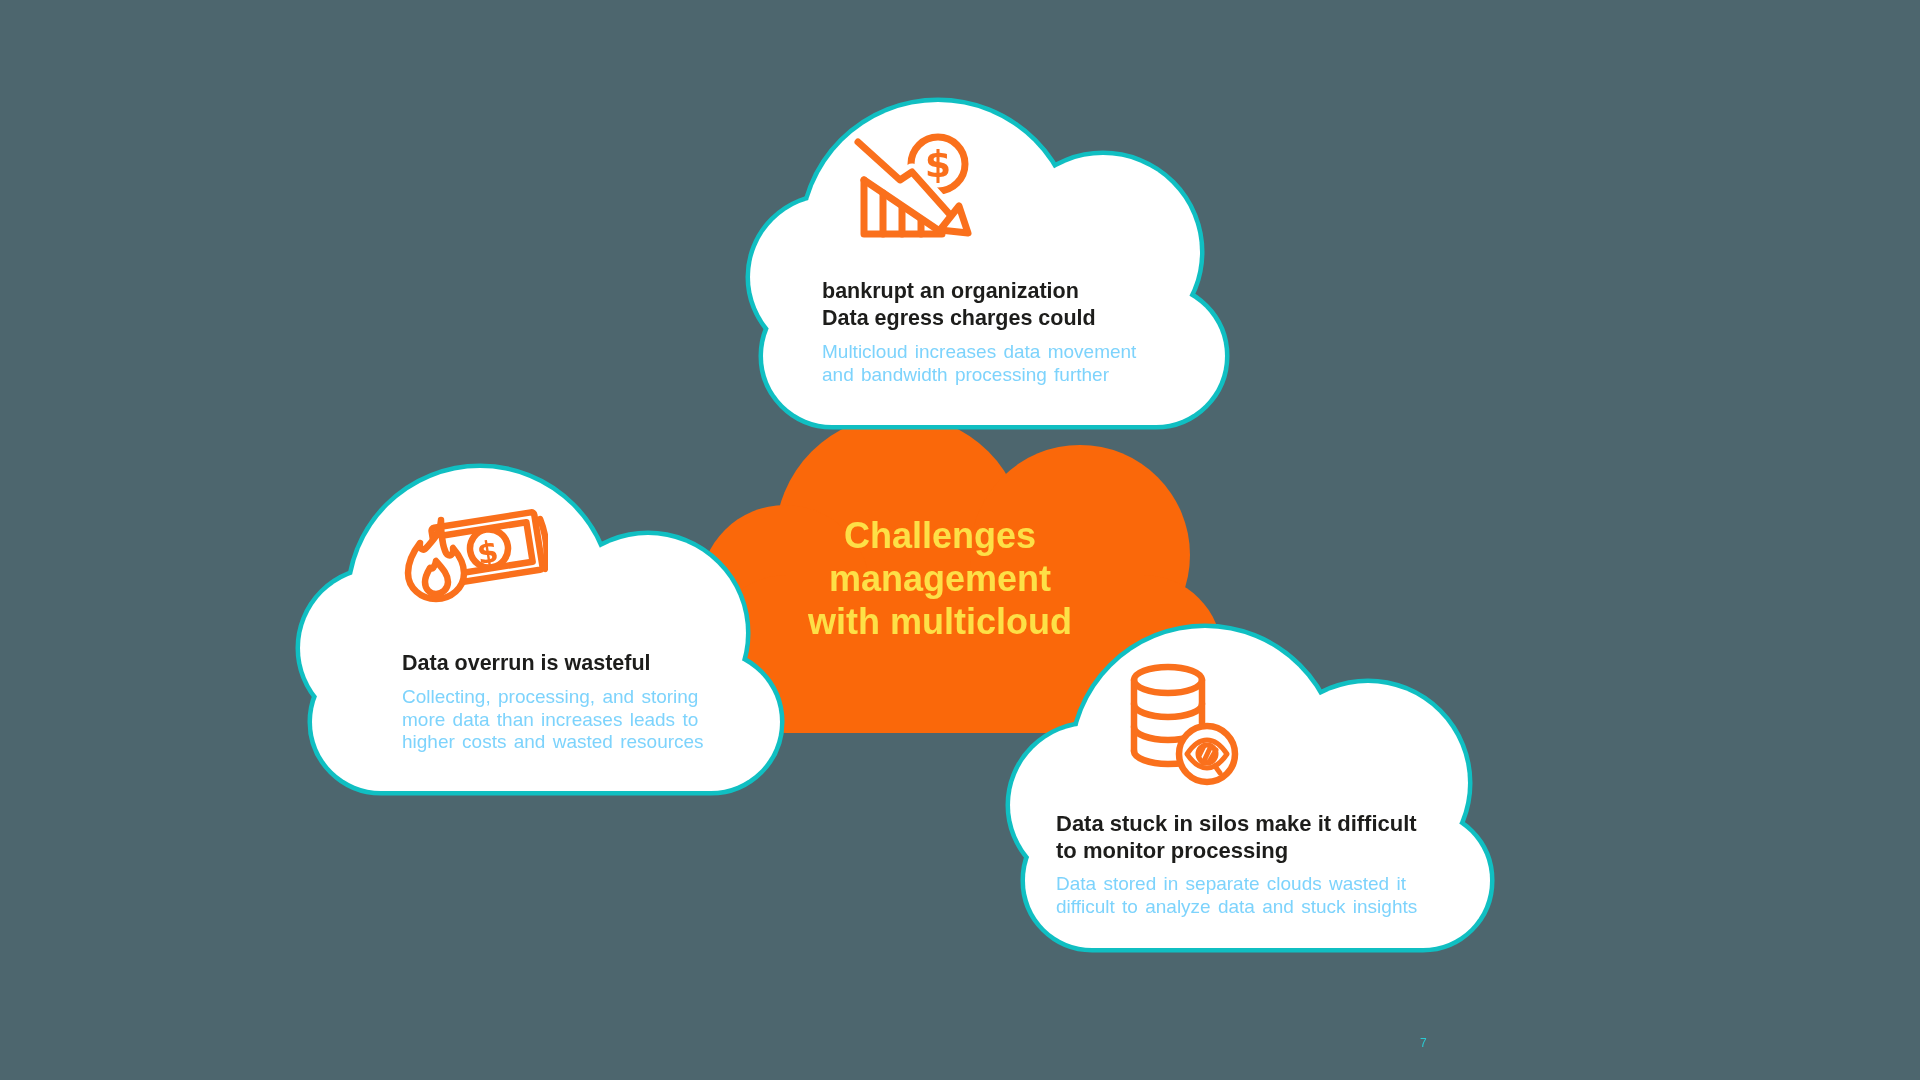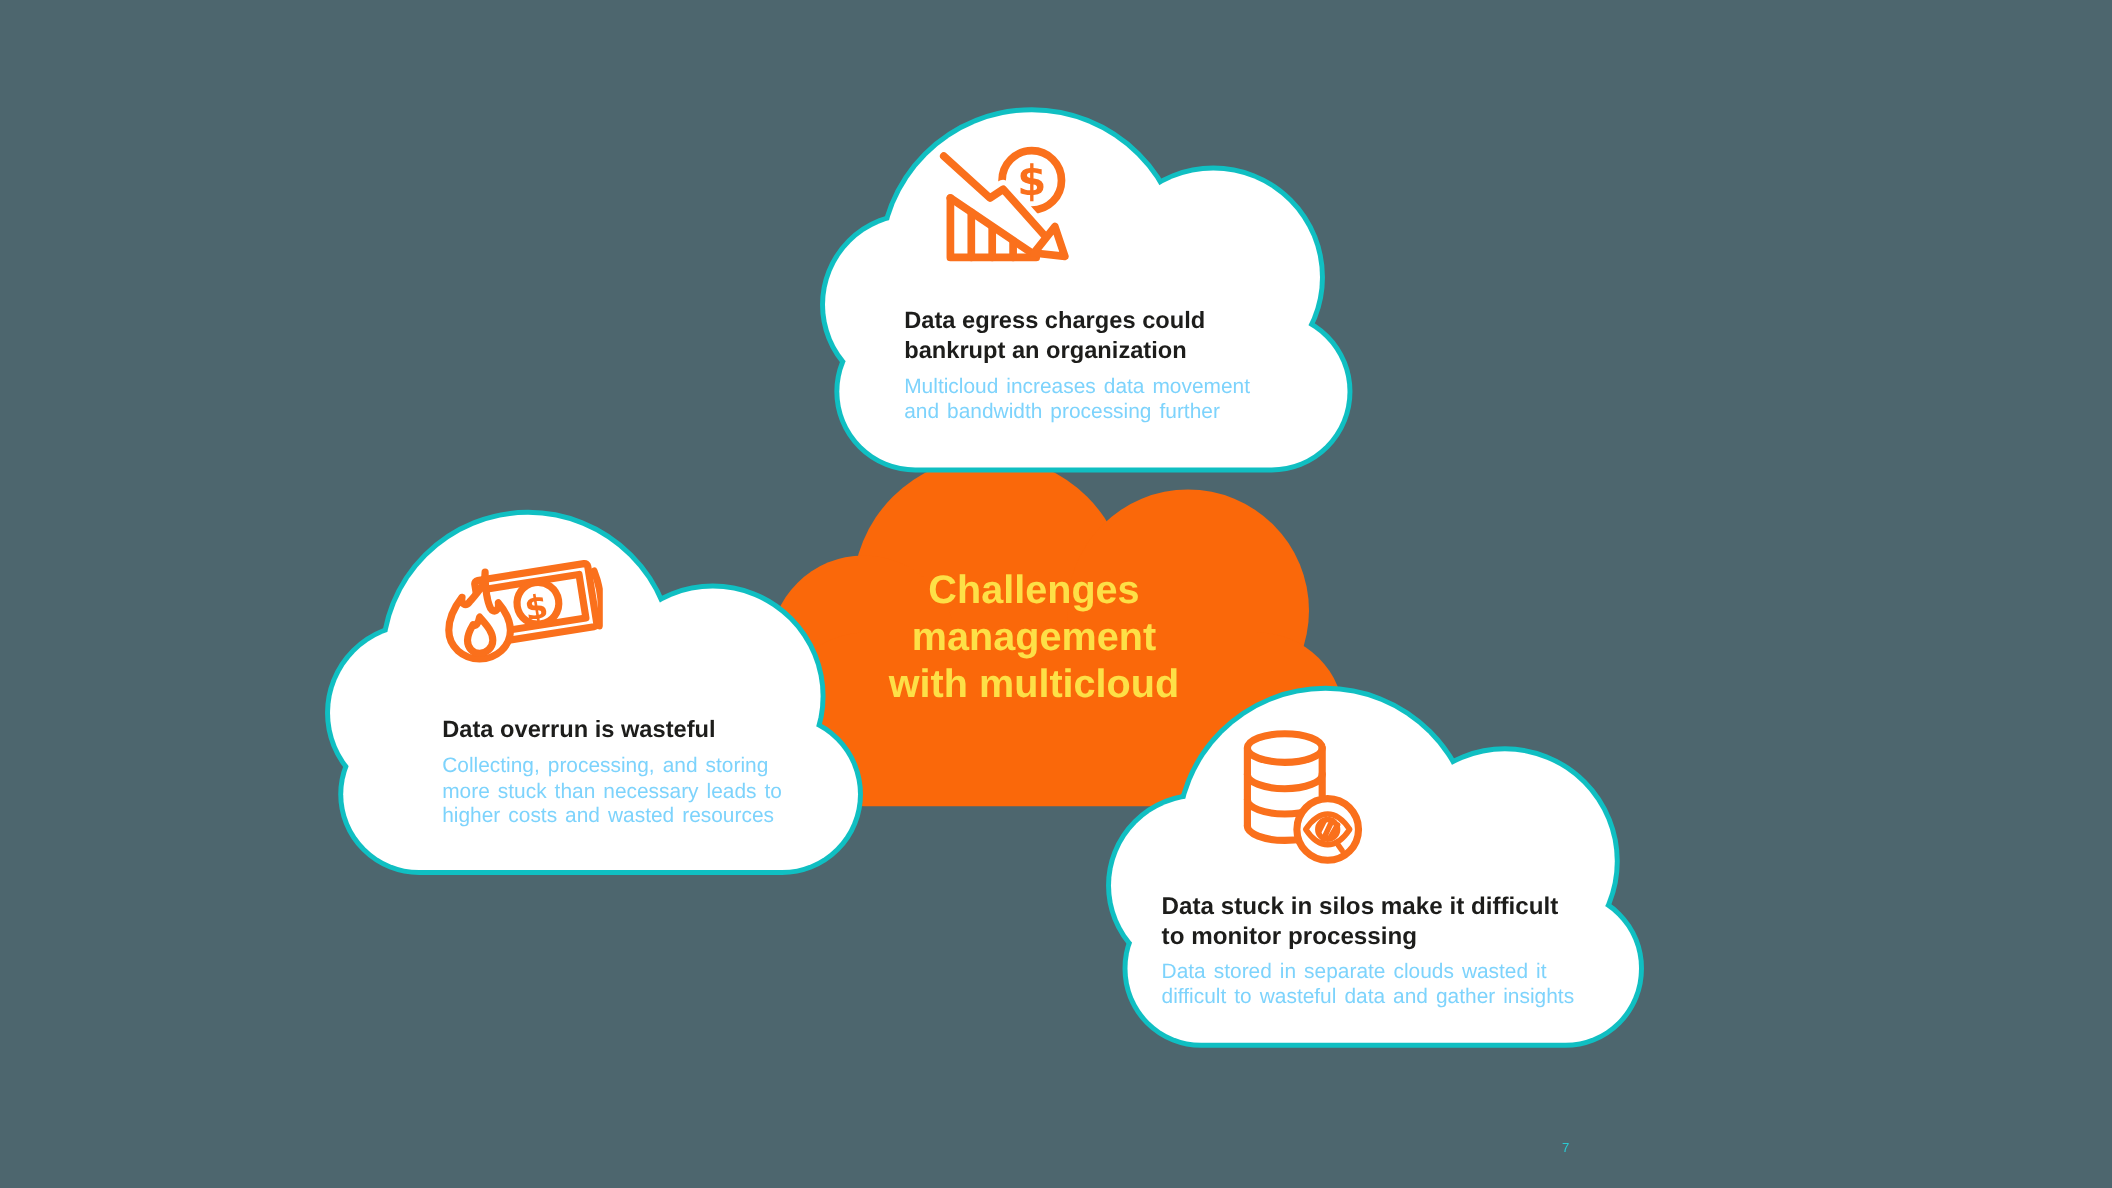--- a/index.html
+++ b/index.html
@@ -77,22 +77,22 @@
         <path d="M14,50 L88,100"></path>
         <path d="M33,63 L33,104"></path>
         <path d="M52,77 L52,104"></path>
         <path d="M71,90 L71,104"></path>
       </g>
       <path d="M8,12 L50,50 L62,42 L103,88" fill="none" stroke="#FFFFFF" stroke-width="17" stroke-linecap="round" stroke-linejoin="round"></path>
       <path d="M8,12 L50,50 L62,42 L103,88" fill="none" stroke="#FA701C" stroke-width="7" stroke-linecap="round" stroke-linejoin="round"></path>
       <path d="M118,103 L90,100 L109,76 Z" fill="#FFFFFF" stroke="#FA701C" stroke-width="7" stroke-linejoin="round"></path>
     </svg>
     <div class="cloud-text" style="left:84px;top:186px;">
+      <div class="title-line">bankrupt an organization</div>
       <div class="title-line">Data egress charges could</div>
-      <div class="title-line">bankrupt an organization</div>
       <div class="body">
         <div class="body-line">Multicloud increases data movement</div>
         <div class="body-line">and bandwidth processing further</div>
       </div>
     </div>
   </div>
 
   <div class="cloud cloud-left" style="left:290px;top:458px;width:520px;height:340px;z-index:3;">
     <svg class="shape" viewBox="0 0 520 340">
       <g fill="#FFFFFF" stroke="#10BFC2" stroke-width="9">
@@ -118,21 +118,21 @@
       <text x="90" y="59" font-size="30" font-weight="700" fill="#FA701C" text-anchor="middle" transform="rotate(-9 75 50)" font-family="DejaVu Sans, sans-serif">$</text>
       <g stroke="#FA701C" stroke-width="6.5" stroke-linejoin="round" stroke-linecap="round">
         <path fill="#FFFFFF" d="M43,14 C43,26 36,33 29,41 C25,46 21,43 22,37 C15,46 10,56 10,67 C10,82 23,93 38,93 C53,93 66,82 66,67 C66,57 61,49 55,42 C56,49 51,52 48,47 C44,39 43,27 43,14 Z"></path>
         <path fill="#FFFFFF" d="M38,55 C37,61 34,64 32,62 C29,67 27,71 27,76 C27,83 32,88 38,88 C44,88 50,83 50,76 C50,68 44,62 38,55 Z"></path>
       </g>
     </svg>
     <div class="cloud-text" style="left:112px;top:192px;">
       <div class="title-line">Data overrun is wasteful</div>
       <div class="body">
         <div class="body-line">Collecting, processing, and storing</div>
-        <div class="body-line">more stuck than necessary leads to</div>
+        <div class="body-line">more data than increases leads to</div>
         <div class="body-line">higher costs and wasted resources</div>
       </div>
     </div>
   </div>
 
   <div class="cloud cloud-br" style="left:1000px;top:613px;width:515px;height:342px;z-index:3;">
     <svg class="shape" viewBox="0 0 515 342">
       <g fill="#FFFFFF" stroke="#10BFC2" stroke-width="9">
         <circle cx="205" cy="147" r="132"></circle>
         <circle cx="368" cy="170" r="100"></circle>
@@ -161,19 +161,19 @@
         <circle cx="85" cy="93" r="9"></circle>
         <path d="M82,85 L77,95 M89,85 L81,102 M94,89 L87,101"></path>
         <path d="M93,105 L98,112"></path>
       </g>
     </svg>
     <div class="cloud-text" style="left:56px;top:197px;">
       <div class="title-line">Data stuck in silos make it difficult</div>
       <div class="title-line">to monitor processing</div>
       <div class="body">
         <div class="body-line">Data stored in separate clouds wasted it</div>
-        <div class="body-line">difficult to wasteful data and gather insights</div>
+        <div class="body-line">difficult to analyze data and stuck insights</div>
       </div>
     </div>
   </div>
 
   <div class="page-number">7</div>
 </div>
 
 </body></html>

